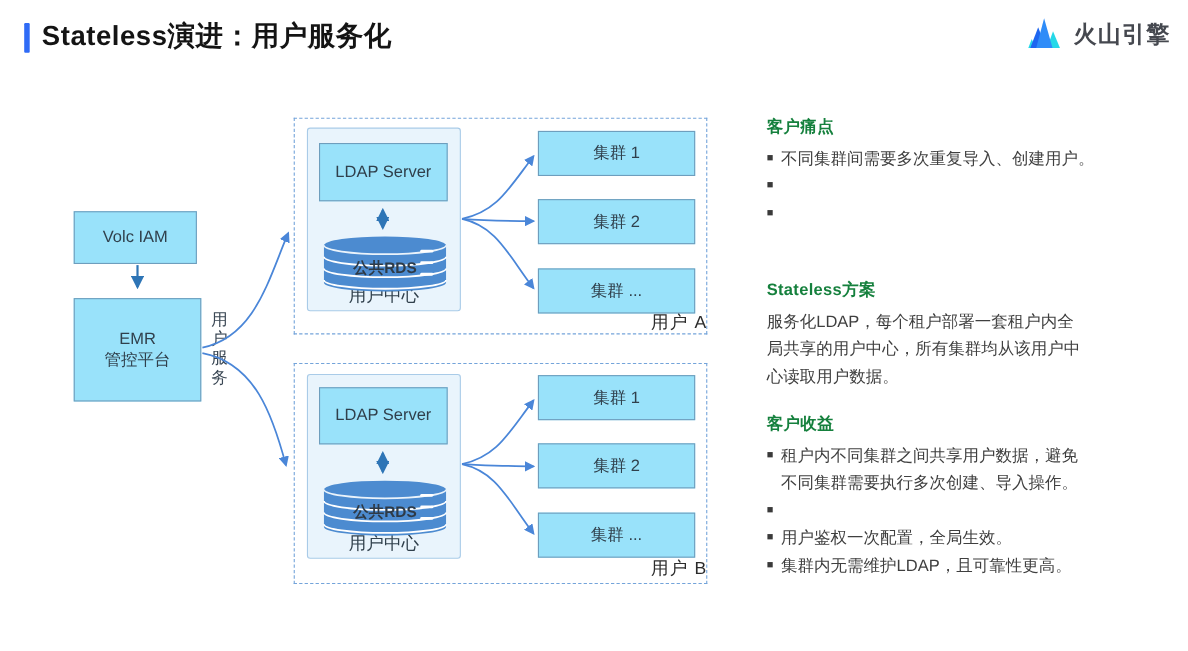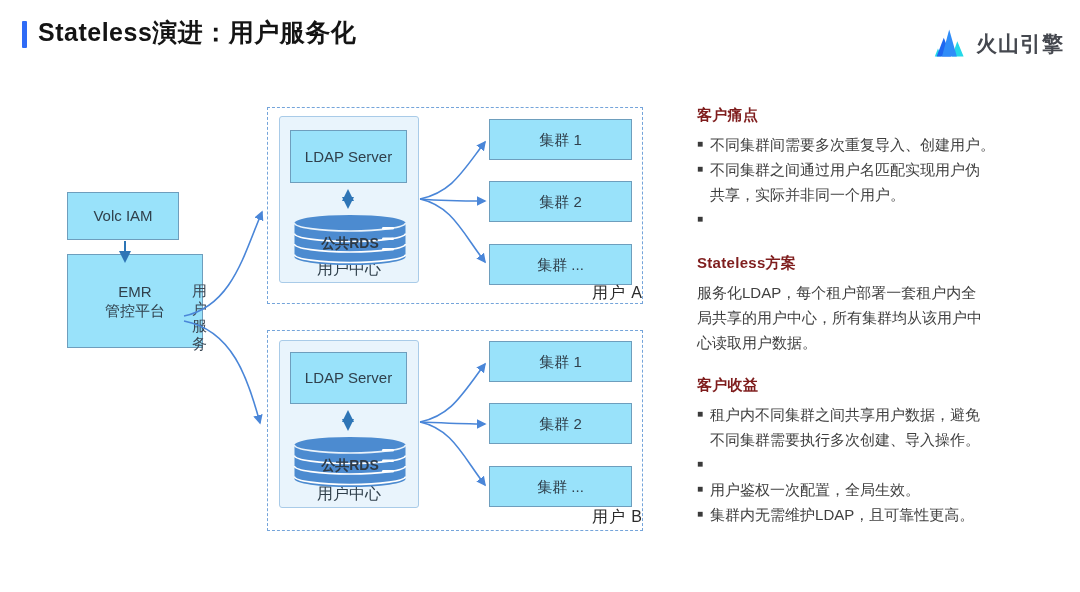--- a/index.html
+++ b/index.html
@@ -20,21 +20,21 @@
   .accent-bar {
     position: absolute; left: 22px; top: 21px;
     width: 5px; height: 27px;
     background: #2F6BF6; border-radius: 1px;
   }
   .page-title {
     position: absolute; left: 38px; top: 16px;
     font-size: 25px; font-weight: 700; color: #141414;
     letter-spacing: 0.5px; white-space: nowrap;
   }
-  .logo { position: absolute; left: 933px; top: 26px; display: flex; align-items: center; gap: 7px; }
+  .logo { position: absolute; left: 933px; top: 13px; display: flex; align-items: center; gap: 7px; }
   .logo svg { display: block; }
   .logo-text {
     font-size: 21px; font-weight: 700; color: #45484F; letter-spacing: 1px; white-space: nowrap;
   }
 
   
   .cyan-box {
     position: absolute;
     background: #99E2FA;
     border: 1px solid #6E9EBD;
@@ -74,21 +74,21 @@
   }
   .connector-layer {
     position: absolute; left: 0; top: 0; width: 1080px; height: 592px;
     pointer-events: none; z-index: 5;
   }
 
   
   .panel { position: absolute; left: 697px; top: 0; width: 350px; }
   .panel-section { position: absolute; left: 0; width: 350px; }
   .panel-heading {
-    font-size: 15px; font-weight: 700; color: #7f1d1d;
+    font-size: 15px; font-weight: 700; color: #15803d;
     margin-bottom: 7px; letter-spacing: 0.3px;
   }
   .bullet-row { display: flex; align-items: flex-start; }
   .bullet-marker {
     flex: 0 0 auto; font-size: 10px; color: #3A3A3A;
     line-height: 25px; margin-right: 7px; transform: translateY(-1px);
   }
   .bullet-text, .panel-paragraph {
     font-size: 15px; color: #3F3F3F; line-height: 25px; white-space: pre-line;
   }
@@ -107,21 +107,21 @@
         <polygon points="2,34 5.5,25 9.5,34" fill="#25D8E8"></polygon>
         <polygon points="4,34 12,13 20,34" fill="#1E66F0"></polygon>
         <polygon points="21,34 27,17 34,34" fill="#25D8E8"></polygon>
         <polygon points="10,34 18,4 26.5,34" fill="#2F8CF8"></polygon>
       </svg>
     </span>
     <span class="logo-text">火山引擎</span>
   </div>
 
   <div class="cyan-box" style="left:67px; top:192px; width:112px; height:48px;">Volc IAM</div>
-  <div class="cyan-box" style="left:67px; top:254px; width:136px; height:94px;">EMR
+  <div class="cyan-box" style="left:67px; top:271px; width:116px; height:94px;">EMR
 管控平台</div>
   <div class="vertical-label">用户服务</div>
 
   <div class="dashed-group" style="left:267px; top:107px; width:376px; height:197px;"></div>
   <div class="user-center" style="left:279px; top:116px; width:140px; height:167px;">
     <div class="uc-label">用户中心</div>
   </div>
   <div class="cyan-box" style="left:290px; top:130px; width:117px; height:53px;">LDAP Server</div>
   <div class="cylinder" style="left:292px; top:214px;">
     <svg width="116" height="52" viewBox="0 0 116 52">
@@ -196,22 +196,20 @@
   <div class="panel">
 
     <div class="panel-section" style="top:106px;">
       <div class="panel-heading">客户痛点</div>
       <div class="bullet-row">
         <span class="bullet-marker">■</span>
         <span class="bullet-text">不同集群间需要多次重复导入、创建用户。</span>
       </div>
       <div class="bullet-row">
         <span class="bullet-marker">■</span>
-        <span class="bullet-text">不同集群之间通过用户名匹配实现用户伪
-共享，实际并非同一个用户。</span>
       </div>
       <div class="bullet-row">
         <span class="bullet-marker">■</span>
       </div>
     </div>
 
     <div class="panel-section" style="top:254px;">
       <div class="panel-heading">Stateless方案</div>
       <div class="panel-paragraph">服务化LDAP，每个租户部署一套租户内全
 局共享的用户中心，所有集群均从该用户中

